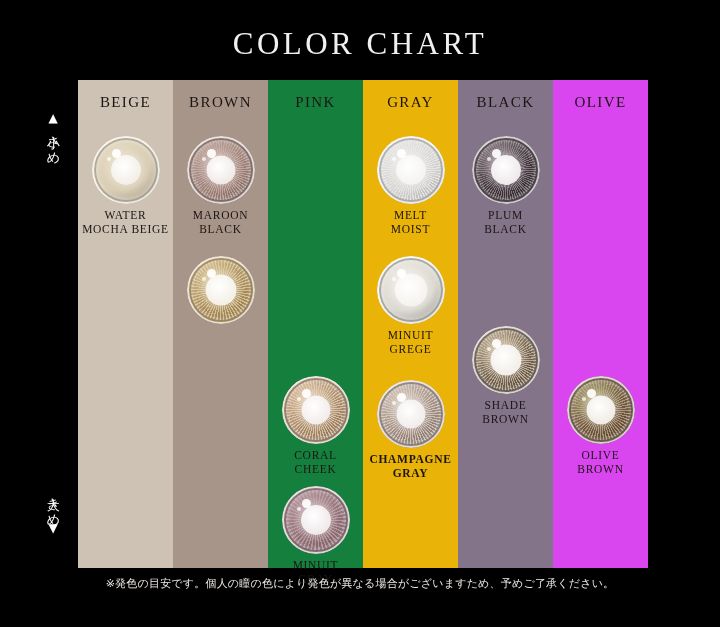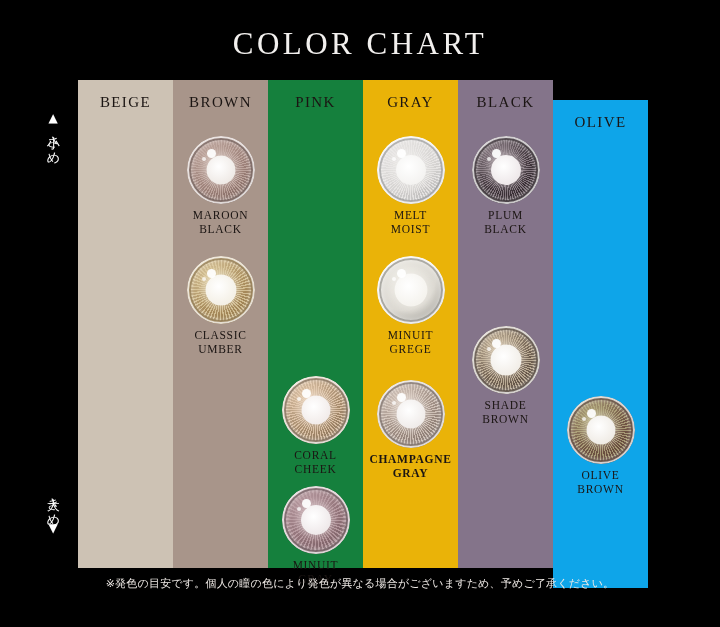--- a/index.html
+++ b/index.html
@@ -142,20 +142,33 @@
   </div>
 
   <div class="scale-label" id="scale-large">
     <span class="jp">大きめ</span>
     <span class="arrow">▼</span>
   </div>
 
   <div class="chart-panel" id="chart-panel">
       <div class="col" style="background: rgb(205, 194, 180);">
         <div class="col-header">BEIGE</div>
+        <div class="lens-cell" style="top: 56px;">
+          <div class="lens">
+            <div class="iris" style="background: radial-gradient(circle at 38% 32%, rgb(230, 220, 196) 0%, rgb(217, 205, 180) 52%, rgb(143, 134, 119) 100%);"></div>
+            <div class="pupil" style="width: 30px; height: 30px; background: radial-gradient(circle at 42% 38%, rgb(255, 255, 255) 0%, rgb(243, 239, 231) 70%, rgb(243, 239, 231) 100%); box-shadow: rgba(243, 239, 231, 0.333) 0px 0px 6px 3px;"></div>
+            <div class="limbal" style="box-shadow: rgba(143, 134, 119, 0.6) 0px 0px 0px 2px inset, rgba(255, 255, 255, 0.55) 0px 0px 5px 2px inset; border: 2px solid rgba(255, 255, 255, 0.75);"></div>
+            <div class="glint g1"></div>
+            <div class="glint g2"></div>
+          </div>
+          <div class="lens-name">
+            <div>WATER</div>
+            <div>MOCHA BEIGE</div>
+          </div>
+        </div>
       </div>
       <div class="col" style="background: rgb(168, 149, 138);">
         <div class="col-header">BROWN</div>
         <div class="lens-cell" style="top: 56px;">
           <div class="lens">
             <div class="iris" style="background: radial-gradient(circle at 38% 32%, rgb(199, 177, 168) 0%, rgb(156, 128, 120) 52%, rgb(93, 74, 69) 100%);"></div>
             <div class="rays" style="background: conic-gradient(rgb(199, 177, 168) 0deg, rgb(199, 177, 168) 2.36deg, rgba(255, 255, 255, 0) 2.59deg, rgba(255, 255, 255, 0) 5.63deg, rgb(199, 177, 168) 5.63deg, rgb(199, 177, 168) 7.99deg, rgba(255, 255, 255, 0) 8.21deg, rgba(255, 255, 255, 0) 11.25deg, rgb(199, 177, 168) 11.25deg, rgb(199, 177, 168) 13.61deg, rgba(255, 255, 255, 0) 13.84deg, rgba(255, 255, 255, 0) 16.88deg, rgb(199, 177, 168) 16.88deg, rgb(199, 177, 168) 19.24deg, rgba(255, 255, 255, 0) 19.46deg, rgba(255, 255, 255, 0) 22.5deg, rgb(199, 177, 168) 22.5deg, rgb(199, 177, 168) 24.86deg, rgba(255, 255, 255, 0) 25.09deg, rgba(255, 255, 255, 0) 28.13deg, rgb(199, 177, 168) 28.13deg, rgb(199, 177, 168) 30.49deg, rgba(255, 255, 255, 0) 30.71deg, rgba(255, 255, 255, 0) 33.75deg, rgb(199, 177, 168) 33.75deg, rgb(199, 177, 168) 36.11deg, rgba(255, 255, 255, 0) 36.34deg, rgba(255, 255, 255, 0) 39.38deg, rgb(199, 177, 168) 39.38deg, rgb(199, 177, 168) 41.74deg, rgba(255, 255, 255, 0) 41.96deg, rgba(255, 255, 255, 0) 45deg, rgb(199, 177, 168) 45deg, rgb(199, 177, 168) 47.36deg, rgba(255, 255, 255, 0) 47.59deg, rgba(255, 255, 255, 0) 50.63deg, rgb(199, 177, 168) 50.63deg, rgb(199, 177, 168) 52.99deg, rgba(255, 255, 255, 0) 53.21deg, rgba(255, 255, 255, 0) 56.25deg, rgb(199, 177, 168) 56.25deg, rgb(199, 177, 168) 58.61deg, rgba(255, 255, 255, 0) 58.84deg, rgba(255, 255, 255, 0) 61.88deg, rgb(199, 177, 168) 61.88deg, rgb(199, 177, 168) 64.24deg, rgba(255, 255, 255, 0) 64.46deg, rgba(255, 255, 255, 0) 67.5deg, rgb(199, 177, 168) 67.5deg, rgb(199, 177, 168) 69.86deg, rgba(255, 255, 255, 0) 70.09deg, rgba(255, 255, 255, 0) 73.13deg, rgb(199, 177, 168) 73.13deg, rgb(199, 177, 168) 75.49deg, rgba(255, 255, 255, 0) 75.71deg, rgba(255, 255, 255, 0) 78.75deg, rgb(199, 177, 168) 78.75deg, rgb(199, 177, 168) 81.11deg, rgba(255, 255, 255, 0) 81.34deg, rgba(255, 255, 255, 0) 84.38deg, rgb(199, 177, 168) 84.38deg, rgb(199, 177, 168) 86.74deg, rgba(255, 255, 255, 0) 86.96deg, rgba(255, 255, 255, 0) 90deg, rgb(199, 177, 168) 90deg, rgb(199, 177, 168) 92.36deg, rgba(255, 255, 255, 0) 92.59deg, rgba(255, 255, 255, 0) 95.63deg, rgb(199, 177, 168) 95.63deg, rgb(199, 177, 168) 97.99deg, rgba(255, 255, 255, 0) 98.21deg, rgba(255, 255, 255, 0) 101.25deg, rgb(199, 177, 168) 101.25deg, rgb(199, 177, 168) 103.61deg, rgba(255, 255, 255, 0) 103.84deg, rgba(255, 255, 255, 0) 106.88deg, rgb(199, 177, 168) 106.88deg, rgb(199, 177, 168) 109.24deg, rgba(255, 255, 255, 0) 109.46deg, rgba(255, 255, 255, 0) 112.5deg, rgb(199, 177, 168) 112.5deg, rgb(199, 177, 168) 114.86deg, rgba(255, 255, 255, 0) 115.09deg, rgba(255, 255, 255, 0) 118.13deg, rgb(199, 177, 168) 118.13deg, rgb(199, 177, 168) 120.49deg, rgba(255, 255, 255, 0) 120.71deg, rgba(255, 255, 255, 0) 123.75deg, rgb(199, 177, 168) 123.75deg, rgb(199, 177, 168) 126.11deg, rgba(255, 255, 255, 0) 126.34deg, rgba(255, 255, 255, 0) 129.38deg, rgb(199, 177, 168) 129.38deg, rgb(199, 177, 168) 131.74deg, rgba(255, 255, 255, 0) 131.96deg, rgba(255, 255, 255, 0) 135deg, rgb(199, 177, 168) 135deg, rgb(199, 177, 168) 137.36deg, rgba(255, 255, 255, 0) 137.59deg, rgba(255, 255, 255, 0) 140.63deg, rgb(199, 177, 168) 140.63deg, rgb(199, 177, 168) 142.99deg, rgba(255, 255, 255, 0) 143.21deg, rgba(255, 255, 255, 0) 146.25deg, rgb(199, 177, 168) 146.25deg, rgb(199, 177, 168) 148.61deg, rgba(255, 255, 255, 0) 148.84deg, rgba(255, 255, 255, 0) 151.88deg, rgb(199, 177, 168) 151.88deg, rgb(199, 177, 168) 154.24deg, rgba(255, 255, 255, 0) 154.46deg, rgba(255, 255, 255, 0) 157.5deg, rgb(199, 177, 168) 157.5deg, rgb(199, 177, 168) 159.86deg, rgba(255, 255, 255, 0) 160.09deg, rgba(255, 255, 255, 0) 163.13deg, rgb(199, 177, 168) 163.13deg, rgb(199, 177, 168) 165.49deg, rgba(255, 255, 255, 0) 165.71deg, rgba(255, 255, 255, 0) 168.75deg, rgb(199, 177, 168) 168.75deg, rgb(199, 177, 168) 171.11deg, rgba(255, 255, 255, 0) 171.34deg, rgba(255, 255, 255, 0) 174.38deg, rgb(199, 177, 168) 174.38deg, rgb(199, 177, 168) 176.74deg, rgba(255, 255, 255, 0) 176.96deg, rgba(255, 255, 255, 0) 180deg, rgb(199, 177, 168) 180deg, rgb(199, 177, 168) 182.36deg, rgba(255, 255, 255, 0) 182.59deg, rgba(255, 255, 255, 0) 185.63deg, rgb(199, 177, 168) 185.63deg, rgb(199, 177, 168) 187.99deg, rgba(255, 255, 255, 0) 188.21deg, rgba(255, 255, 255, 0) 191.25deg, rgb(199, 177, 168) 191.25deg, rgb(199, 177, 168) 193.61deg, rgba(255, 255, 255, 0) 193.84deg, rgba(255, 255, 255, 0) 196.88deg, rgb(199, 177, 168) 196.88deg, rgb(199, 177, 168) 199.24deg, rgba(255, 255, 255, 0) 199.46deg, rgba(255, 255, 255, 0) 202.5deg, rgb(199, 177, 168) 202.5deg, rgb(199, 177, 168) 204.86deg, rgba(255, 255, 255, 0) 205.09deg, rgba(255, 255, 255, 0) 208.13deg, rgb(199, 177, 168) 208.13deg, rgb(199, 177, 168) 210.49deg, rgba(255, 255, 255, 0) 210.71deg, rgba(255, 255, 255, 0) 213.75deg, rgb(199, 177, 168) 213.75deg, rgb(199, 177, 168) 216.11deg, rgba(255, 255, 255, 0) 216.34deg, rgba(255, 255, 255, 0) 219.38deg, rgb(199, 177, 168) 219.38deg, rgb(199, 177, 168) 221.74deg, rgba(255, 255, 255, 0) 221.96deg, rgba(255, 255, 255, 0) 225deg, rgb(199, 177, 168) 225deg, rgb(199, 177, 168) 227.36deg, rgba(255, 255, 255, 0) 227.59deg, rgba(255, 255, 255, 0) 230.63deg, rgb(199, 177, 168) 230.63deg, rgb(199, 177, 168) 232.99deg, rgba(255, 255, 255, 0) 233.21deg, rgba(255, 255, 255, 0) 236.25deg, rgb(199, 177, 168) 236.25deg, rgb(199, 177, 168) 238.61deg, rgba(255, 255, 255, 0) 238.84deg, rgba(255, 255, 255, 0) 241.88deg, rgb(199, 177, 168) 241.88deg, rgb(199, 177, 168) 244.24deg, rgba(255, 255, 255, 0) 244.46deg, rgba(255, 255, 255, 0) 247.5deg, rgb(199, 177, 168) 247.5deg, rgb(199, 177, 168) 249.86deg, rgba(255, 255, 255, 0) 250.09deg, rgba(255, 255, 255, 0) 253.13deg, rgb(199, 177, 168) 253.13deg, rgb(199, 177, 168) 255.49deg, rgba(255, 255, 255, 0) 255.71deg, rgba(255, 255, 255, 0) 258.75deg, rgb(199, 177, 168) 258.75deg, rgb(199, 177, 168) 261.11deg, rgba(255, 255, 255, 0) 261.34deg, rgba(255, 255, 255, 0) 264.38deg, rgb(199, 177, 168) 264.38deg, rgb(199, 177, 168) 266.74deg, rgba(255, 255, 255, 0) 266.96deg, rgba(255, 255, 255, 0) 270deg, rgb(199, 177, 168) 270deg, rgb(199, 177, 168) 272.36deg, rgba(255, 255, 255, 0) 272.59deg, rgba(255, 255, 255, 0) 275.63deg, rgb(199, 177, 168) 275.63deg, rgb(199, 177, 168) 277.99deg, rgba(255, 255, 255, 0) 278.21deg, rgba(255, 255, 255, 0) 281.25deg, rgb(199, 177, 168) 281.25deg, rgb(199, 177, 168) 283.61deg, rgba(255, 255, 255, 0) 283.84deg, rgba(255, 255, 255, 0) 286.88deg, rgb(199, 177, 168) 286.88deg, rgb(199, 177, 168) 289.24deg, rgba(255, 255, 255, 0) 289.46deg, rgba(255, 255, 255, 0) 292.5deg, rgb(199, 177, 168) 292.5deg, rgb(199, 177, 168) 294.86deg, rgba(255, 255, 255, 0) 295.09deg, rgba(255, 255, 255, 0) 298.13deg, rgb(199, 177, 168) 298.13deg, rgb(199, 177, 168) 300.49deg, rgba(255, 255, 255, 0) 300.71deg, rgba(255, 255, 255, 0) 303.75deg, rgb(199, 177, 168) 303.75deg, rgb(199, 177, 168) 306.11deg, rgba(255, 255, 255, 0) 306.34deg, rgba(255, 255, 255, 0) 309.38deg, rgb(199, 177, 168) 309.38deg, rgb(199, 177, 168) 311.74deg, rgba(255, 255, 255, 0) 311.96deg, rgba(255, 255, 255, 0) 315deg, rgb(199, 177, 168) 315deg, rgb(199, 177, 168) 317.36deg, rgba(255, 255, 255, 0) 317.59deg, rgba(255, 255, 255, 0) 320.63deg, rgb(199, 177, 168) 320.63deg, rgb(199, 177, 168) 322.99deg, rgba(255, 255, 255, 0) 323.21deg, rgba(255, 255, 255, 0) 326.25deg, rgb(199, 177, 168) 326.25deg, rgb(199, 177, 168) 328.61deg, rgba(255, 255, 255, 0) 328.84deg, rgba(255, 255, 255, 0) 331.88deg, rgb(199, 177, 168) 331.88deg, rgb(199, 177, 168) 334.24deg, rgba(255, 255, 255, 0) 334.46deg, rgba(255, 255, 255, 0) 337.5deg, rgb(199, 177, 168) 337.5deg, rgb(199, 177, 168) 339.86deg, rgba(255, 255, 255, 0) 340.09deg, rgba(255, 255, 255, 0) 343.13deg, rgb(199, 177, 168) 343.13deg, rgb(199, 177, 168) 345.49deg, rgba(255, 255, 255, 0) 345.71deg, rgba(255, 255, 255, 0) 348.75deg, rgb(199, 177, 168) 348.75deg, rgb(199, 177, 168) 351.11deg, rgba(255, 255, 255, 0) 351.34deg, rgba(255, 255, 255, 0) 354.38deg, rgb(199, 177, 168) 354.38deg, rgb(199, 177, 168) 356.74deg, rgba(255, 255, 255, 0) 356.96deg, rgba(255, 255, 255, 0) 360deg); opacity: 0.75; mask: radial-gradient(circle, transparent 26%, rgb(0, 0, 0) 34%, rgb(0, 0, 0) 92%, transparent 100%);"></div>
             <div class="pupil" style="width: 29px; height: 29px; background: radial-gradient(circle at 42% 38%, rgb(255, 255, 255) 0%, rgb(239, 234, 230) 70%, rgb(239, 234, 230) 100%); box-shadow: rgba(239, 234, 230, 0.333) 0px 0px 6px 3px;"></div>
             <div class="limbal" style="box-shadow: rgba(93, 74, 69, 0.6) 0px 0px 0px 2px inset, rgba(255, 255, 255, 0.55) 0px 0px 5px 2px inset; border: 2px solid rgba(255, 255, 255, 0.75);"></div>
             <div class="glint g1"></div>
@@ -168,24 +181,20 @@
         </div>
         <div class="lens-cell" style="top: 176px;">
           <div class="lens">
             <div class="iris" style="background: radial-gradient(circle at 38% 32%, rgb(224, 207, 166) 0%, rgb(169, 140, 92) 52%, rgb(126, 101, 56) 100%);"></div>
             <div class="rays" style="background: conic-gradient(rgb(224, 207, 166) 0deg, rgb(224, 207, 166) 2.7deg, rgba(255, 255, 255, 0) 2.96deg, rgba(255, 255, 255, 0) 6.43deg, rgb(224, 207, 166) 6.43deg, rgb(224, 207, 166) 9.13deg, rgba(255, 255, 255, 0) 9.39deg, rgba(255, 255, 255, 0) 12.86deg, rgb(224, 207, 166) 12.86deg, rgb(224, 207, 166) 15.56deg, rgba(255, 255, 255, 0) 15.81deg, rgba(255, 255, 255, 0) 19.29deg, rgb(224, 207, 166) 19.29deg, rgb(224, 207, 166) 21.99deg, rgba(255, 255, 255, 0) 22.24deg, rgba(255, 255, 255, 0) 25.71deg, rgb(224, 207, 166) 25.71deg, rgb(224, 207, 166) 28.41deg, rgba(255, 255, 255, 0) 28.67deg, rgba(255, 255, 255, 0) 32.14deg, rgb(224, 207, 166) 32.14deg, rgb(224, 207, 166) 34.84deg, rgba(255, 255, 255, 0) 35.1deg, rgba(255, 255, 255, 0) 38.57deg, rgb(224, 207, 166) 38.57deg, rgb(224, 207, 166) 41.27deg, rgba(255, 255, 255, 0) 41.53deg, rgba(255, 255, 255, 0) 45deg, rgb(224, 207, 166) 45deg, rgb(224, 207, 166) 47.7deg, rgba(255, 255, 255, 0) 47.96deg, rgba(255, 255, 255, 0) 51.43deg, rgb(224, 207, 166) 51.43deg, rgb(224, 207, 166) 54.13deg, rgba(255, 255, 255, 0) 54.39deg, rgba(255, 255, 255, 0) 57.86deg, rgb(224, 207, 166) 57.86deg, rgb(224, 207, 166) 60.56deg, rgba(255, 255, 255, 0) 60.81deg, rgba(255, 255, 255, 0) 64.29deg, rgb(224, 207, 166) 64.29deg, rgb(224, 207, 166) 66.99deg, rgba(255, 255, 255, 0) 67.24deg, rgba(255, 255, 255, 0) 70.71deg, rgb(224, 207, 166) 70.71deg, rgb(224, 207, 166) 73.41deg, rgba(255, 255, 255, 0) 73.67deg, rgba(255, 255, 255, 0) 77.14deg, rgb(224, 207, 166) 77.14deg, rgb(224, 207, 166) 79.84deg, rgba(255, 255, 255, 0) 80.1deg, rgba(255, 255, 255, 0) 83.57deg, rgb(224, 207, 166) 83.57deg, rgb(224, 207, 166) 86.27deg, rgba(255, 255, 255, 0) 86.53deg, rgba(255, 255, 255, 0) 90deg, rgb(224, 207, 166) 90deg, rgb(224, 207, 166) 92.7deg, rgba(255, 255, 255, 0) 92.96deg, rgba(255, 255, 255, 0) 96.43deg, rgb(224, 207, 166) 96.43deg, rgb(224, 207, 166) 99.13deg, rgba(255, 255, 255, 0) 99.39deg, rgba(255, 255, 255, 0) 102.86deg, rgb(224, 207, 166) 102.86deg, rgb(224, 207, 166) 105.56deg, rgba(255, 255, 255, 0) 105.81deg, rgba(255, 255, 255, 0) 109.29deg, rgb(224, 207, 166) 109.29deg, rgb(224, 207, 166) 111.99deg, rgba(255, 255, 255, 0) 112.24deg, rgba(255, 255, 255, 0) 115.71deg, rgb(224, 207, 166) 115.71deg, rgb(224, 207, 166) 118.41deg, rgba(255, 255, 255, 0) 118.67deg, rgba(255, 255, 255, 0) 122.14deg, rgb(224, 207, 166) 122.14deg, rgb(224, 207, 166) 124.84deg, rgba(255, 255, 255, 0) 125.1deg, rgba(255, 255, 255, 0) 128.57deg, rgb(224, 207, 166) 128.57deg, rgb(224, 207, 166) 131.27deg, rgba(255, 255, 255, 0) 131.53deg, rgba(255, 255, 255, 0) 135deg, rgb(224, 207, 166) 135deg, rgb(224, 207, 166) 137.7deg, rgba(255, 255, 255, 0) 137.96deg, rgba(255, 255, 255, 0) 141.43deg, rgb(224, 207, 166) 141.43deg, rgb(224, 207, 166) 144.13deg, rgba(255, 255, 255, 0) 144.39deg, rgba(255, 255, 255, 0) 147.86deg, rgb(224, 207, 166) 147.86deg, rgb(224, 207, 166) 150.56deg, rgba(255, 255, 255, 0) 150.81deg, rgba(255, 255, 255, 0) 154.29deg, rgb(224, 207, 166) 154.29deg, rgb(224, 207, 166) 156.99deg, rgba(255, 255, 255, 0) 157.24deg, rgba(255, 255, 255, 0) 160.71deg, rgb(224, 207, 166) 160.71deg, rgb(224, 207, 166) 163.41deg, rgba(255, 255, 255, 0) 163.67deg, rgba(255, 255, 255, 0) 167.14deg, rgb(224, 207, 166) 167.14deg, rgb(224, 207, 166) 169.84deg, rgba(255, 255, 255, 0) 170.1deg, rgba(255, 255, 255, 0) 173.57deg, rgb(224, 207, 166) 173.57deg, rgb(224, 207, 166) 176.27deg, rgba(255, 255, 255, 0) 176.53deg, rgba(255, 255, 255, 0) 180deg, rgb(224, 207, 166) 180deg, rgb(224, 207, 166) 182.7deg, rgba(255, 255, 255, 0) 182.96deg, rgba(255, 255, 255, 0) 186.43deg, rgb(224, 207, 166) 186.43deg, rgb(224, 207, 166) 189.13deg, rgba(255, 255, 255, 0) 189.39deg, rgba(255, 255, 255, 0) 192.86deg, rgb(224, 207, 166) 192.86deg, rgb(224, 207, 166) 195.56deg, rgba(255, 255, 255, 0) 195.81deg, rgba(255, 255, 255, 0) 199.29deg, rgb(224, 207, 166) 199.29deg, rgb(224, 207, 166) 201.99deg, rgba(255, 255, 255, 0) 202.24deg, rgba(255, 255, 255, 0) 205.71deg, rgb(224, 207, 166) 205.71deg, rgb(224, 207, 166) 208.41deg, rgba(255, 255, 255, 0) 208.67deg, rgba(255, 255, 255, 0) 212.14deg, rgb(224, 207, 166) 212.14deg, rgb(224, 207, 166) 214.84deg, rgba(255, 255, 255, 0) 215.1deg, rgba(255, 255, 255, 0) 218.57deg, rgb(224, 207, 166) 218.57deg, rgb(224, 207, 166) 221.27deg, rgba(255, 255, 255, 0) 221.53deg, rgba(255, 255, 255, 0) 225deg, rgb(224, 207, 166) 225deg, rgb(224, 207, 166) 227.7deg, rgba(255, 255, 255, 0) 227.96deg, rgba(255, 255, 255, 0) 231.43deg, rgb(224, 207, 166) 231.43deg, rgb(224, 207, 166) 234.13deg, rgba(255, 255, 255, 0) 234.39deg, rgba(255, 255, 255, 0) 237.86deg, rgb(224, 207, 166) 237.86deg, rgb(224, 207, 166) 240.56deg, rgba(255, 255, 255, 0) 240.81deg, rgba(255, 255, 255, 0) 244.29deg, rgb(224, 207, 166) 244.29deg, rgb(224, 207, 166) 246.99deg, rgba(255, 255, 255, 0) 247.24deg, rgba(255, 255, 255, 0) 250.71deg, rgb(224, 207, 166) 250.71deg, rgb(224, 207, 166) 253.41deg, rgba(255, 255, 255, 0) 253.67deg, rgba(255, 255, 255, 0) 257.14deg, rgb(224, 207, 166) 257.14deg, rgb(224, 207, 166) 259.84deg, rgba(255, 255, 255, 0) 260.1deg, rgba(255, 255, 255, 0) 263.57deg, rgb(224, 207, 166) 263.57deg, rgb(224, 207, 166) 266.27deg, rgba(255, 255, 255, 0) 266.53deg, rgba(255, 255, 255, 0) 270deg, rgb(224, 207, 166) 270deg, rgb(224, 207, 166) 272.7deg, rgba(255, 255, 255, 0) 272.96deg, rgba(255, 255, 255, 0) 276.43deg, rgb(224, 207, 166) 276.43deg, rgb(224, 207, 166) 279.13deg, rgba(255, 255, 255, 0) 279.39deg, rgba(255, 255, 255, 0) 282.86deg, rgb(224, 207, 166) 282.86deg, rgb(224, 207, 166) 285.56deg, rgba(255, 255, 255, 0) 285.81deg, rgba(255, 255, 255, 0) 289.29deg, rgb(224, 207, 166) 289.29deg, rgb(224, 207, 166) 291.99deg, rgba(255, 255, 255, 0) 292.24deg, rgba(255, 255, 255, 0) 295.71deg, rgb(224, 207, 166) 295.71deg, rgb(224, 207, 166) 298.41deg, rgba(255, 255, 255, 0) 298.67deg, rgba(255, 255, 255, 0) 302.14deg, rgb(224, 207, 166) 302.14deg, rgb(224, 207, 166) 304.84deg, rgba(255, 255, 255, 0) 305.1deg, rgba(255, 255, 255, 0) 308.57deg, rgb(224, 207, 166) 308.57deg, rgb(224, 207, 166) 311.27deg, rgba(255, 255, 255, 0) 311.53deg, rgba(255, 255, 255, 0) 315deg, rgb(224, 207, 166) 315deg, rgb(224, 207, 166) 317.7deg, rgba(255, 255, 255, 0) 317.96deg, rgba(255, 255, 255, 0) 321.43deg, rgb(224, 207, 166) 321.43deg, rgb(224, 207, 166) 324.13deg, rgba(255, 255, 255, 0) 324.39deg, rgba(255, 255, 255, 0) 327.86deg, rgb(224, 207, 166) 327.86deg, rgb(224, 207, 166) 330.56deg, rgba(255, 255, 255, 0) 330.81deg, rgba(255, 255, 255, 0) 334.29deg, rgb(224, 207, 166) 334.29deg, rgb(224, 207, 166) 336.99deg, rgba(255, 255, 255, 0) 337.24deg, rgba(255, 255, 255, 0) 340.71deg, rgb(224, 207, 166) 340.71deg, rgb(224, 207, 166) 343.41deg, rgba(255, 255, 255, 0) 343.67deg, rgba(255, 255, 255, 0) 347.14deg, rgb(224, 207, 166) 347.14deg, rgb(224, 207, 166) 349.84deg, rgba(255, 255, 255, 0) 350.1deg, rgba(255, 255, 255, 0) 353.57deg, rgb(224, 207, 166) 353.57deg, rgb(224, 207, 166) 356.27deg, rgba(255, 255, 255, 0) 356.53deg, rgba(255, 255, 255, 0) 360deg); opacity: 0.75; mask: radial-gradient(circle, transparent 26%, rgb(0, 0, 0) 34%, rgb(0, 0, 0) 92%, transparent 100%);"></div>
             <div class="pupil" style="width: 31px; height: 31px; background: radial-gradient(circle at 42% 38%, rgb(255, 255, 255) 0%, rgb(244, 240, 230) 70%, rgb(244, 240, 230) 100%); box-shadow: rgba(244, 240, 230, 0.333) 0px 0px 6px 3px;"></div>
             <div class="limbal" style="box-shadow: rgba(126, 101, 56, 0.6) 0px 0px 0px 2px inset, rgba(255, 255, 255, 0.55) 0px 0px 5px 2px inset; border: 2px solid rgba(255, 255, 255, 0.75);"></div>
             <div class="glint g1"></div>
             <div class="glint g2"></div>
           </div>
-          <div class="lens-name">
-            <div>CLASSIC</div>
-            <div>UMBER</div>
-          </div>
         </div>
       </div>
       <div class="col" style="background: #15803d;">
         <div class="col-header">PINK</div>
         <div class="lens-cell" style="top: 296px;">
           <div class="lens">
             <div class="iris" style="background: radial-gradient(circle at 38% 32%, rgb(232, 207, 180) 0%, rgb(165, 138, 107) 52%, rgb(110, 90, 70) 100%);"></div>
             <div class="rays" style="background: conic-gradient(rgb(232, 207, 180) 0deg, rgb(232, 207, 180) 2.52deg, rgba(255, 255, 255, 0) 2.76deg, rgba(255, 255, 255, 0) 6deg, rgb(232, 207, 180) 6deg, rgb(232, 207, 180) 8.52deg, rgba(255, 255, 255, 0) 8.76deg, rgba(255, 255, 255, 0) 12deg, rgb(232, 207, 180) 12deg, rgb(232, 207, 180) 14.52deg, rgba(255, 255, 255, 0) 14.76deg, rgba(255, 255, 255, 0) 18deg, rgb(232, 207, 180) 18deg, rgb(232, 207, 180) 20.52deg, rgba(255, 255, 255, 0) 20.76deg, rgba(255, 255, 255, 0) 24deg, rgb(232, 207, 180) 24deg, rgb(232, 207, 180) 26.52deg, rgba(255, 255, 255, 0) 26.76deg, rgba(255, 255, 255, 0) 30deg, rgb(232, 207, 180) 30deg, rgb(232, 207, 180) 32.52deg, rgba(255, 255, 255, 0) 32.76deg, rgba(255, 255, 255, 0) 36deg, rgb(232, 207, 180) 36deg, rgb(232, 207, 180) 38.52deg, rgba(255, 255, 255, 0) 38.76deg, rgba(255, 255, 255, 0) 42deg, rgb(232, 207, 180) 42deg, rgb(232, 207, 180) 44.52deg, rgba(255, 255, 255, 0) 44.76deg, rgba(255, 255, 255, 0) 48deg, rgb(232, 207, 180) 48deg, rgb(232, 207, 180) 50.52deg, rgba(255, 255, 255, 0) 50.76deg, rgba(255, 255, 255, 0) 54deg, rgb(232, 207, 180) 54deg, rgb(232, 207, 180) 56.52deg, rgba(255, 255, 255, 0) 56.76deg, rgba(255, 255, 255, 0) 60deg, rgb(232, 207, 180) 60deg, rgb(232, 207, 180) 62.52deg, rgba(255, 255, 255, 0) 62.76deg, rgba(255, 255, 255, 0) 66deg, rgb(232, 207, 180) 66deg, rgb(232, 207, 180) 68.52deg, rgba(255, 255, 255, 0) 68.76deg, rgba(255, 255, 255, 0) 72deg, rgb(232, 207, 180) 72deg, rgb(232, 207, 180) 74.52deg, rgba(255, 255, 255, 0) 74.76deg, rgba(255, 255, 255, 0) 78deg, rgb(232, 207, 180) 78deg, rgb(232, 207, 180) 80.52deg, rgba(255, 255, 255, 0) 80.76deg, rgba(255, 255, 255, 0) 84deg, rgb(232, 207, 180) 84deg, rgb(232, 207, 180) 86.52deg, rgba(255, 255, 255, 0) 86.76deg, rgba(255, 255, 255, 0) 90deg, rgb(232, 207, 180) 90deg, rgb(232, 207, 180) 92.52deg, rgba(255, 255, 255, 0) 92.76deg, rgba(255, 255, 255, 0) 96deg, rgb(232, 207, 180) 96deg, rgb(232, 207, 180) 98.52deg, rgba(255, 255, 255, 0) 98.76deg, rgba(255, 255, 255, 0) 102deg, rgb(232, 207, 180) 102deg, rgb(232, 207, 180) 104.52deg, rgba(255, 255, 255, 0) 104.76deg, rgba(255, 255, 255, 0) 108deg, rgb(232, 207, 180) 108deg, rgb(232, 207, 180) 110.52deg, rgba(255, 255, 255, 0) 110.76deg, rgba(255, 255, 255, 0) 114deg, rgb(232, 207, 180) 114deg, rgb(232, 207, 180) 116.52deg, rgba(255, 255, 255, 0) 116.76deg, rgba(255, 255, 255, 0) 120deg, rgb(232, 207, 180) 120deg, rgb(232, 207, 180) 122.52deg, rgba(255, 255, 255, 0) 122.76deg, rgba(255, 255, 255, 0) 126deg, rgb(232, 207, 180) 126deg, rgb(232, 207, 180) 128.52deg, rgba(255, 255, 255, 0) 128.76deg, rgba(255, 255, 255, 0) 132deg, rgb(232, 207, 180) 132deg, rgb(232, 207, 180) 134.52deg, rgba(255, 255, 255, 0) 134.76deg, rgba(255, 255, 255, 0) 138deg, rgb(232, 207, 180) 138deg, rgb(232, 207, 180) 140.52deg, rgba(255, 255, 255, 0) 140.76deg, rgba(255, 255, 255, 0) 144deg, rgb(232, 207, 180) 144deg, rgb(232, 207, 180) 146.52deg, rgba(255, 255, 255, 0) 146.76deg, rgba(255, 255, 255, 0) 150deg, rgb(232, 207, 180) 150deg, rgb(232, 207, 180) 152.52deg, rgba(255, 255, 255, 0) 152.76deg, rgba(255, 255, 255, 0) 156deg, rgb(232, 207, 180) 156deg, rgb(232, 207, 180) 158.52deg, rgba(255, 255, 255, 0) 158.76deg, rgba(255, 255, 255, 0) 162deg, rgb(232, 207, 180) 162deg, rgb(232, 207, 180) 164.52deg, rgba(255, 255, 255, 0) 164.76deg, rgba(255, 255, 255, 0) 168deg, rgb(232, 207, 180) 168deg, rgb(232, 207, 180) 170.52deg, rgba(255, 255, 255, 0) 170.76deg, rgba(255, 255, 255, 0) 174deg, rgb(232, 207, 180) 174deg, rgb(232, 207, 180) 176.52deg, rgba(255, 255, 255, 0) 176.76deg, rgba(255, 255, 255, 0) 180deg, rgb(232, 207, 180) 180deg, rgb(232, 207, 180) 182.52deg, rgba(255, 255, 255, 0) 182.76deg, rgba(255, 255, 255, 0) 186deg, rgb(232, 207, 180) 186deg, rgb(232, 207, 180) 188.52deg, rgba(255, 255, 255, 0) 188.76deg, rgba(255, 255, 255, 0) 192deg, rgb(232, 207, 180) 192deg, rgb(232, 207, 180) 194.52deg, rgba(255, 255, 255, 0) 194.76deg, rgba(255, 255, 255, 0) 198deg, rgb(232, 207, 180) 198deg, rgb(232, 207, 180) 200.52deg, rgba(255, 255, 255, 0) 200.76deg, rgba(255, 255, 255, 0) 204deg, rgb(232, 207, 180) 204deg, rgb(232, 207, 180) 206.52deg, rgba(255, 255, 255, 0) 206.76deg, rgba(255, 255, 255, 0) 210deg, rgb(232, 207, 180) 210deg, rgb(232, 207, 180) 212.52deg, rgba(255, 255, 255, 0) 212.76deg, rgba(255, 255, 255, 0) 216deg, rgb(232, 207, 180) 216deg, rgb(232, 207, 180) 218.52deg, rgba(255, 255, 255, 0) 218.76deg, rgba(255, 255, 255, 0) 222deg, rgb(232, 207, 180) 222deg, rgb(232, 207, 180) 224.52deg, rgba(255, 255, 255, 0) 224.76deg, rgba(255, 255, 255, 0) 228deg, rgb(232, 207, 180) 228deg, rgb(232, 207, 180) 230.52deg, rgba(255, 255, 255, 0) 230.76deg, rgba(255, 255, 255, 0) 234deg, rgb(232, 207, 180) 234deg, rgb(232, 207, 180) 236.52deg, rgba(255, 255, 255, 0) 236.76deg, rgba(255, 255, 255, 0) 240deg, rgb(232, 207, 180) 240deg, rgb(232, 207, 180) 242.52deg, rgba(255, 255, 255, 0) 242.76deg, rgba(255, 255, 255, 0) 246deg, rgb(232, 207, 180) 246deg, rgb(232, 207, 180) 248.52deg, rgba(255, 255, 255, 0) 248.76deg, rgba(255, 255, 255, 0) 252deg, rgb(232, 207, 180) 252deg, rgb(232, 207, 180) 254.52deg, rgba(255, 255, 255, 0) 254.76deg, rgba(255, 255, 255, 0) 258deg, rgb(232, 207, 180) 258deg, rgb(232, 207, 180) 260.52deg, rgba(255, 255, 255, 0) 260.76deg, rgba(255, 255, 255, 0) 264deg, rgb(232, 207, 180) 264deg, rgb(232, 207, 180) 266.52deg, rgba(255, 255, 255, 0) 266.76deg, rgba(255, 255, 255, 0) 270deg, rgb(232, 207, 180) 270deg, rgb(232, 207, 180) 272.52deg, rgba(255, 255, 255, 0) 272.76deg, rgba(255, 255, 255, 0) 276deg, rgb(232, 207, 180) 276deg, rgb(232, 207, 180) 278.52deg, rgba(255, 255, 255, 0) 278.76deg, rgba(255, 255, 255, 0) 282deg, rgb(232, 207, 180) 282deg, rgb(232, 207, 180) 284.52deg, rgba(255, 255, 255, 0) 284.76deg, rgba(255, 255, 255, 0) 288deg, rgb(232, 207, 180) 288deg, rgb(232, 207, 180) 290.52deg, rgba(255, 255, 255, 0) 290.76deg, rgba(255, 255, 255, 0) 294deg, rgb(232, 207, 180) 294deg, rgb(232, 207, 180) 296.52deg, rgba(255, 255, 255, 0) 296.76deg, rgba(255, 255, 255, 0) 300deg, rgb(232, 207, 180) 300deg, rgb(232, 207, 180) 302.52deg, rgba(255, 255, 255, 0) 302.76deg, rgba(255, 255, 255, 0) 306deg, rgb(232, 207, 180) 306deg, rgb(232, 207, 180) 308.52deg, rgba(255, 255, 255, 0) 308.76deg, rgba(255, 255, 255, 0) 312deg, rgb(232, 207, 180) 312deg, rgb(232, 207, 180) 314.52deg, rgba(255, 255, 255, 0) 314.76deg, rgba(255, 255, 255, 0) 318deg, rgb(232, 207, 180) 318deg, rgb(232, 207, 180) 320.52deg, rgba(255, 255, 255, 0) 320.76deg, rgba(255, 255, 255, 0) 324deg, rgb(232, 207, 180) 324deg, rgb(232, 207, 180) 326.52deg, rgba(255, 255, 255, 0) 326.76deg, rgba(255, 255, 255, 0) 330deg, rgb(232, 207, 180) 330deg, rgb(232, 207, 180) 332.52deg, rgba(255, 255, 255, 0) 332.76deg, rgba(255, 255, 255, 0) 336deg, rgb(232, 207, 180) 336deg, rgb(232, 207, 180) 338.52deg, rgba(255, 255, 255, 0) 338.76deg, rgba(255, 255, 255, 0) 342deg, rgb(232, 207, 180) 342deg, rgb(232, 207, 180) 344.52deg, rgba(255, 255, 255, 0) 344.76deg, rgba(255, 255, 255, 0) 348deg, rgb(232, 207, 180) 348deg, rgb(232, 207, 180) 350.52deg, rgba(255, 255, 255, 0) 350.76deg, rgba(255, 255, 255, 0) 354deg, rgb(232, 207, 180) 354deg, rgb(232, 207, 180) 356.52deg, rgba(255, 255, 255, 0) 356.76deg, rgba(255, 255, 255, 0) 360deg); opacity: 0.75; mask: radial-gradient(circle, transparent 26%, rgb(0, 0, 0) 34%, rgb(0, 0, 0) 92%, transparent 100%);"></div>
             <div class="pupil" style="width: 29px; height: 29px; background: radial-gradient(circle at 42% 38%, rgb(255, 255, 255) 0%, rgb(242, 236, 234) 70%, rgb(242, 236, 234) 100%); box-shadow: rgba(242, 236, 234, 0.333) 0px 0px 6px 3px;"></div>
             <div class="limbal" style="box-shadow: rgba(110, 90, 70, 0.6) 0px 0px 0px 2px inset, rgba(255, 255, 255, 0.55) 0px 0px 5px 2px inset; border: 2px solid rgba(255, 255, 255, 0.75);"></div>
@@ -280,21 +289,21 @@
             <div class="limbal" style="box-shadow: rgba(70, 58, 48, 0.6) 0px 0px 0px 2px inset, rgba(255, 255, 255, 0.55) 0px 0px 5px 2px inset; border: 2px solid rgba(255, 255, 255, 0.75);"></div>
             <div class="glint g1"></div>
             <div class="glint g2"></div>
           </div>
           <div class="lens-name">
             <div>SHADE</div>
             <div>BROWN</div>
           </div>
         </div>
       </div>
-      <div class="col" style="background: #0ea5e9; margin-top: 20px;">
+      <div class="col" style="background: #d946ef;">
         <div class="col-header">OLIVE</div>
         <div class="lens-cell" style="top: 296px;">
           <div class="lens">
             <div class="iris" style="background: radial-gradient(circle at 38% 32%, rgb(185, 177, 132) 0%, rgb(111, 82, 66) 52%, rgb(74, 52, 40) 100%);"></div>
             <div class="rays" style="background: conic-gradient(rgb(185, 177, 132) 0deg, rgb(185, 177, 132) 2.52deg, rgba(255, 255, 255, 0) 2.76deg, rgba(255, 255, 255, 0) 6deg, rgb(185, 177, 132) 6deg, rgb(185, 177, 132) 8.52deg, rgba(255, 255, 255, 0) 8.76deg, rgba(255, 255, 255, 0) 12deg, rgb(185, 177, 132) 12deg, rgb(185, 177, 132) 14.52deg, rgba(255, 255, 255, 0) 14.76deg, rgba(255, 255, 255, 0) 18deg, rgb(185, 177, 132) 18deg, rgb(185, 177, 132) 20.52deg, rgba(255, 255, 255, 0) 20.76deg, rgba(255, 255, 255, 0) 24deg, rgb(185, 177, 132) 24deg, rgb(185, 177, 132) 26.52deg, rgba(255, 255, 255, 0) 26.76deg, rgba(255, 255, 255, 0) 30deg, rgb(185, 177, 132) 30deg, rgb(185, 177, 132) 32.52deg, rgba(255, 255, 255, 0) 32.76deg, rgba(255, 255, 255, 0) 36deg, rgb(185, 177, 132) 36deg, rgb(185, 177, 132) 38.52deg, rgba(255, 255, 255, 0) 38.76deg, rgba(255, 255, 255, 0) 42deg, rgb(185, 177, 132) 42deg, rgb(185, 177, 132) 44.52deg, rgba(255, 255, 255, 0) 44.76deg, rgba(255, 255, 255, 0) 48deg, rgb(185, 177, 132) 48deg, rgb(185, 177, 132) 50.52deg, rgba(255, 255, 255, 0) 50.76deg, rgba(255, 255, 255, 0) 54deg, rgb(185, 177, 132) 54deg, rgb(185, 177, 132) 56.52deg, rgba(255, 255, 255, 0) 56.76deg, rgba(255, 255, 255, 0) 60deg, rgb(185, 177, 132) 60deg, rgb(185, 177, 132) 62.52deg, rgba(255, 255, 255, 0) 62.76deg, rgba(255, 255, 255, 0) 66deg, rgb(185, 177, 132) 66deg, rgb(185, 177, 132) 68.52deg, rgba(255, 255, 255, 0) 68.76deg, rgba(255, 255, 255, 0) 72deg, rgb(185, 177, 132) 72deg, rgb(185, 177, 132) 74.52deg, rgba(255, 255, 255, 0) 74.76deg, rgba(255, 255, 255, 0) 78deg, rgb(185, 177, 132) 78deg, rgb(185, 177, 132) 80.52deg, rgba(255, 255, 255, 0) 80.76deg, rgba(255, 255, 255, 0) 84deg, rgb(185, 177, 132) 84deg, rgb(185, 177, 132) 86.52deg, rgba(255, 255, 255, 0) 86.76deg, rgba(255, 255, 255, 0) 90deg, rgb(185, 177, 132) 90deg, rgb(185, 177, 132) 92.52deg, rgba(255, 255, 255, 0) 92.76deg, rgba(255, 255, 255, 0) 96deg, rgb(185, 177, 132) 96deg, rgb(185, 177, 132) 98.52deg, rgba(255, 255, 255, 0) 98.76deg, rgba(255, 255, 255, 0) 102deg, rgb(185, 177, 132) 102deg, rgb(185, 177, 132) 104.52deg, rgba(255, 255, 255, 0) 104.76deg, rgba(255, 255, 255, 0) 108deg, rgb(185, 177, 132) 108deg, rgb(185, 177, 132) 110.52deg, rgba(255, 255, 255, 0) 110.76deg, rgba(255, 255, 255, 0) 114deg, rgb(185, 177, 132) 114deg, rgb(185, 177, 132) 116.52deg, rgba(255, 255, 255, 0) 116.76deg, rgba(255, 255, 255, 0) 120deg, rgb(185, 177, 132) 120deg, rgb(185, 177, 132) 122.52deg, rgba(255, 255, 255, 0) 122.76deg, rgba(255, 255, 255, 0) 126deg, rgb(185, 177, 132) 126deg, rgb(185, 177, 132) 128.52deg, rgba(255, 255, 255, 0) 128.76deg, rgba(255, 255, 255, 0) 132deg, rgb(185, 177, 132) 132deg, rgb(185, 177, 132) 134.52deg, rgba(255, 255, 255, 0) 134.76deg, rgba(255, 255, 255, 0) 138deg, rgb(185, 177, 132) 138deg, rgb(185, 177, 132) 140.52deg, rgba(255, 255, 255, 0) 140.76deg, rgba(255, 255, 255, 0) 144deg, rgb(185, 177, 132) 144deg, rgb(185, 177, 132) 146.52deg, rgba(255, 255, 255, 0) 146.76deg, rgba(255, 255, 255, 0) 150deg, rgb(185, 177, 132) 150deg, rgb(185, 177, 132) 152.52deg, rgba(255, 255, 255, 0) 152.76deg, rgba(255, 255, 255, 0) 156deg, rgb(185, 177, 132) 156deg, rgb(185, 177, 132) 158.52deg, rgba(255, 255, 255, 0) 158.76deg, rgba(255, 255, 255, 0) 162deg, rgb(185, 177, 132) 162deg, rgb(185, 177, 132) 164.52deg, rgba(255, 255, 255, 0) 164.76deg, rgba(255, 255, 255, 0) 168deg, rgb(185, 177, 132) 168deg, rgb(185, 177, 132) 170.52deg, rgba(255, 255, 255, 0) 170.76deg, rgba(255, 255, 255, 0) 174deg, rgb(185, 177, 132) 174deg, rgb(185, 177, 132) 176.52deg, rgba(255, 255, 255, 0) 176.76deg, rgba(255, 255, 255, 0) 180deg, rgb(185, 177, 132) 180deg, rgb(185, 177, 132) 182.52deg, rgba(255, 255, 255, 0) 182.76deg, rgba(255, 255, 255, 0) 186deg, rgb(185, 177, 132) 186deg, rgb(185, 177, 132) 188.52deg, rgba(255, 255, 255, 0) 188.76deg, rgba(255, 255, 255, 0) 192deg, rgb(185, 177, 132) 192deg, rgb(185, 177, 132) 194.52deg, rgba(255, 255, 255, 0) 194.76deg, rgba(255, 255, 255, 0) 198deg, rgb(185, 177, 132) 198deg, rgb(185, 177, 132) 200.52deg, rgba(255, 255, 255, 0) 200.76deg, rgba(255, 255, 255, 0) 204deg, rgb(185, 177, 132) 204deg, rgb(185, 177, 132) 206.52deg, rgba(255, 255, 255, 0) 206.76deg, rgba(255, 255, 255, 0) 210deg, rgb(185, 177, 132) 210deg, rgb(185, 177, 132) 212.52deg, rgba(255, 255, 255, 0) 212.76deg, rgba(255, 255, 255, 0) 216deg, rgb(185, 177, 132) 216deg, rgb(185, 177, 132) 218.52deg, rgba(255, 255, 255, 0) 218.76deg, rgba(255, 255, 255, 0) 222deg, rgb(185, 177, 132) 222deg, rgb(185, 177, 132) 224.52deg, rgba(255, 255, 255, 0) 224.76deg, rgba(255, 255, 255, 0) 228deg, rgb(185, 177, 132) 228deg, rgb(185, 177, 132) 230.52deg, rgba(255, 255, 255, 0) 230.76deg, rgba(255, 255, 255, 0) 234deg, rgb(185, 177, 132) 234deg, rgb(185, 177, 132) 236.52deg, rgba(255, 255, 255, 0) 236.76deg, rgba(255, 255, 255, 0) 240deg, rgb(185, 177, 132) 240deg, rgb(185, 177, 132) 242.52deg, rgba(255, 255, 255, 0) 242.76deg, rgba(255, 255, 255, 0) 246deg, rgb(185, 177, 132) 246deg, rgb(185, 177, 132) 248.52deg, rgba(255, 255, 255, 0) 248.76deg, rgba(255, 255, 255, 0) 252deg, rgb(185, 177, 132) 252deg, rgb(185, 177, 132) 254.52deg, rgba(255, 255, 255, 0) 254.76deg, rgba(255, 255, 255, 0) 258deg, rgb(185, 177, 132) 258deg, rgb(185, 177, 132) 260.52deg, rgba(255, 255, 255, 0) 260.76deg, rgba(255, 255, 255, 0) 264deg, rgb(185, 177, 132) 264deg, rgb(185, 177, 132) 266.52deg, rgba(255, 255, 255, 0) 266.76deg, rgba(255, 255, 255, 0) 270deg, rgb(185, 177, 132) 270deg, rgb(185, 177, 132) 272.52deg, rgba(255, 255, 255, 0) 272.76deg, rgba(255, 255, 255, 0) 276deg, rgb(185, 177, 132) 276deg, rgb(185, 177, 132) 278.52deg, rgba(255, 255, 255, 0) 278.76deg, rgba(255, 255, 255, 0) 282deg, rgb(185, 177, 132) 282deg, rgb(185, 177, 132) 284.52deg, rgba(255, 255, 255, 0) 284.76deg, rgba(255, 255, 255, 0) 288deg, rgb(185, 177, 132) 288deg, rgb(185, 177, 132) 290.52deg, rgba(255, 255, 255, 0) 290.76deg, rgba(255, 255, 255, 0) 294deg, rgb(185, 177, 132) 294deg, rgb(185, 177, 132) 296.52deg, rgba(255, 255, 255, 0) 296.76deg, rgba(255, 255, 255, 0) 300deg, rgb(185, 177, 132) 300deg, rgb(185, 177, 132) 302.52deg, rgba(255, 255, 255, 0) 302.76deg, rgba(255, 255, 255, 0) 306deg, rgb(185, 177, 132) 306deg, rgb(185, 177, 132) 308.52deg, rgba(255, 255, 255, 0) 308.76deg, rgba(255, 255, 255, 0) 312deg, rgb(185, 177, 132) 312deg, rgb(185, 177, 132) 314.52deg, rgba(255, 255, 255, 0) 314.76deg, rgba(255, 255, 255, 0) 318deg, rgb(185, 177, 132) 318deg, rgb(185, 177, 132) 320.52deg, rgba(255, 255, 255, 0) 320.76deg, rgba(255, 255, 255, 0) 324deg, rgb(185, 177, 132) 324deg, rgb(185, 177, 132) 326.52deg, rgba(255, 255, 255, 0) 326.76deg, rgba(255, 255, 255, 0) 330deg, rgb(185, 177, 132) 330deg, rgb(185, 177, 132) 332.52deg, rgba(255, 255, 255, 0) 332.76deg, rgba(255, 255, 255, 0) 336deg, rgb(185, 177, 132) 336deg, rgb(185, 177, 132) 338.52deg, rgba(255, 255, 255, 0) 338.76deg, rgba(255, 255, 255, 0) 342deg, rgb(185, 177, 132) 342deg, rgb(185, 177, 132) 344.52deg, rgba(255, 255, 255, 0) 344.76deg, rgba(255, 255, 255, 0) 348deg, rgb(185, 177, 132) 348deg, rgb(185, 177, 132) 350.52deg, rgba(255, 255, 255, 0) 350.76deg, rgba(255, 255, 255, 0) 354deg, rgb(185, 177, 132) 354deg, rgb(185, 177, 132) 356.52deg, rgba(255, 255, 255, 0) 356.76deg, rgba(255, 255, 255, 0) 360deg); opacity: 0.75; mask: radial-gradient(circle, transparent 26%, rgb(0, 0, 0) 34%, rgb(0, 0, 0) 92%, transparent 100%);"></div>
             <div class="pupil" style="width: 29px; height: 29px; background: radial-gradient(circle at 42% 38%, rgb(255, 255, 255) 0%, rgb(240, 236, 230) 70%, rgb(240, 236, 230) 100%); box-shadow: rgba(240, 236, 230, 0.333) 0px 0px 6px 3px;"></div>
             <div class="limbal" style="box-shadow: rgba(74, 52, 40, 0.6) 0px 0px 0px 2px inset, rgba(255, 255, 255, 0.55) 0px 0px 5px 2px inset; border: 2px solid rgba(255, 255, 255, 0.75);"></div>
             <div class="glint g1"></div>
             <div class="glint g2"></div>
           </div>

